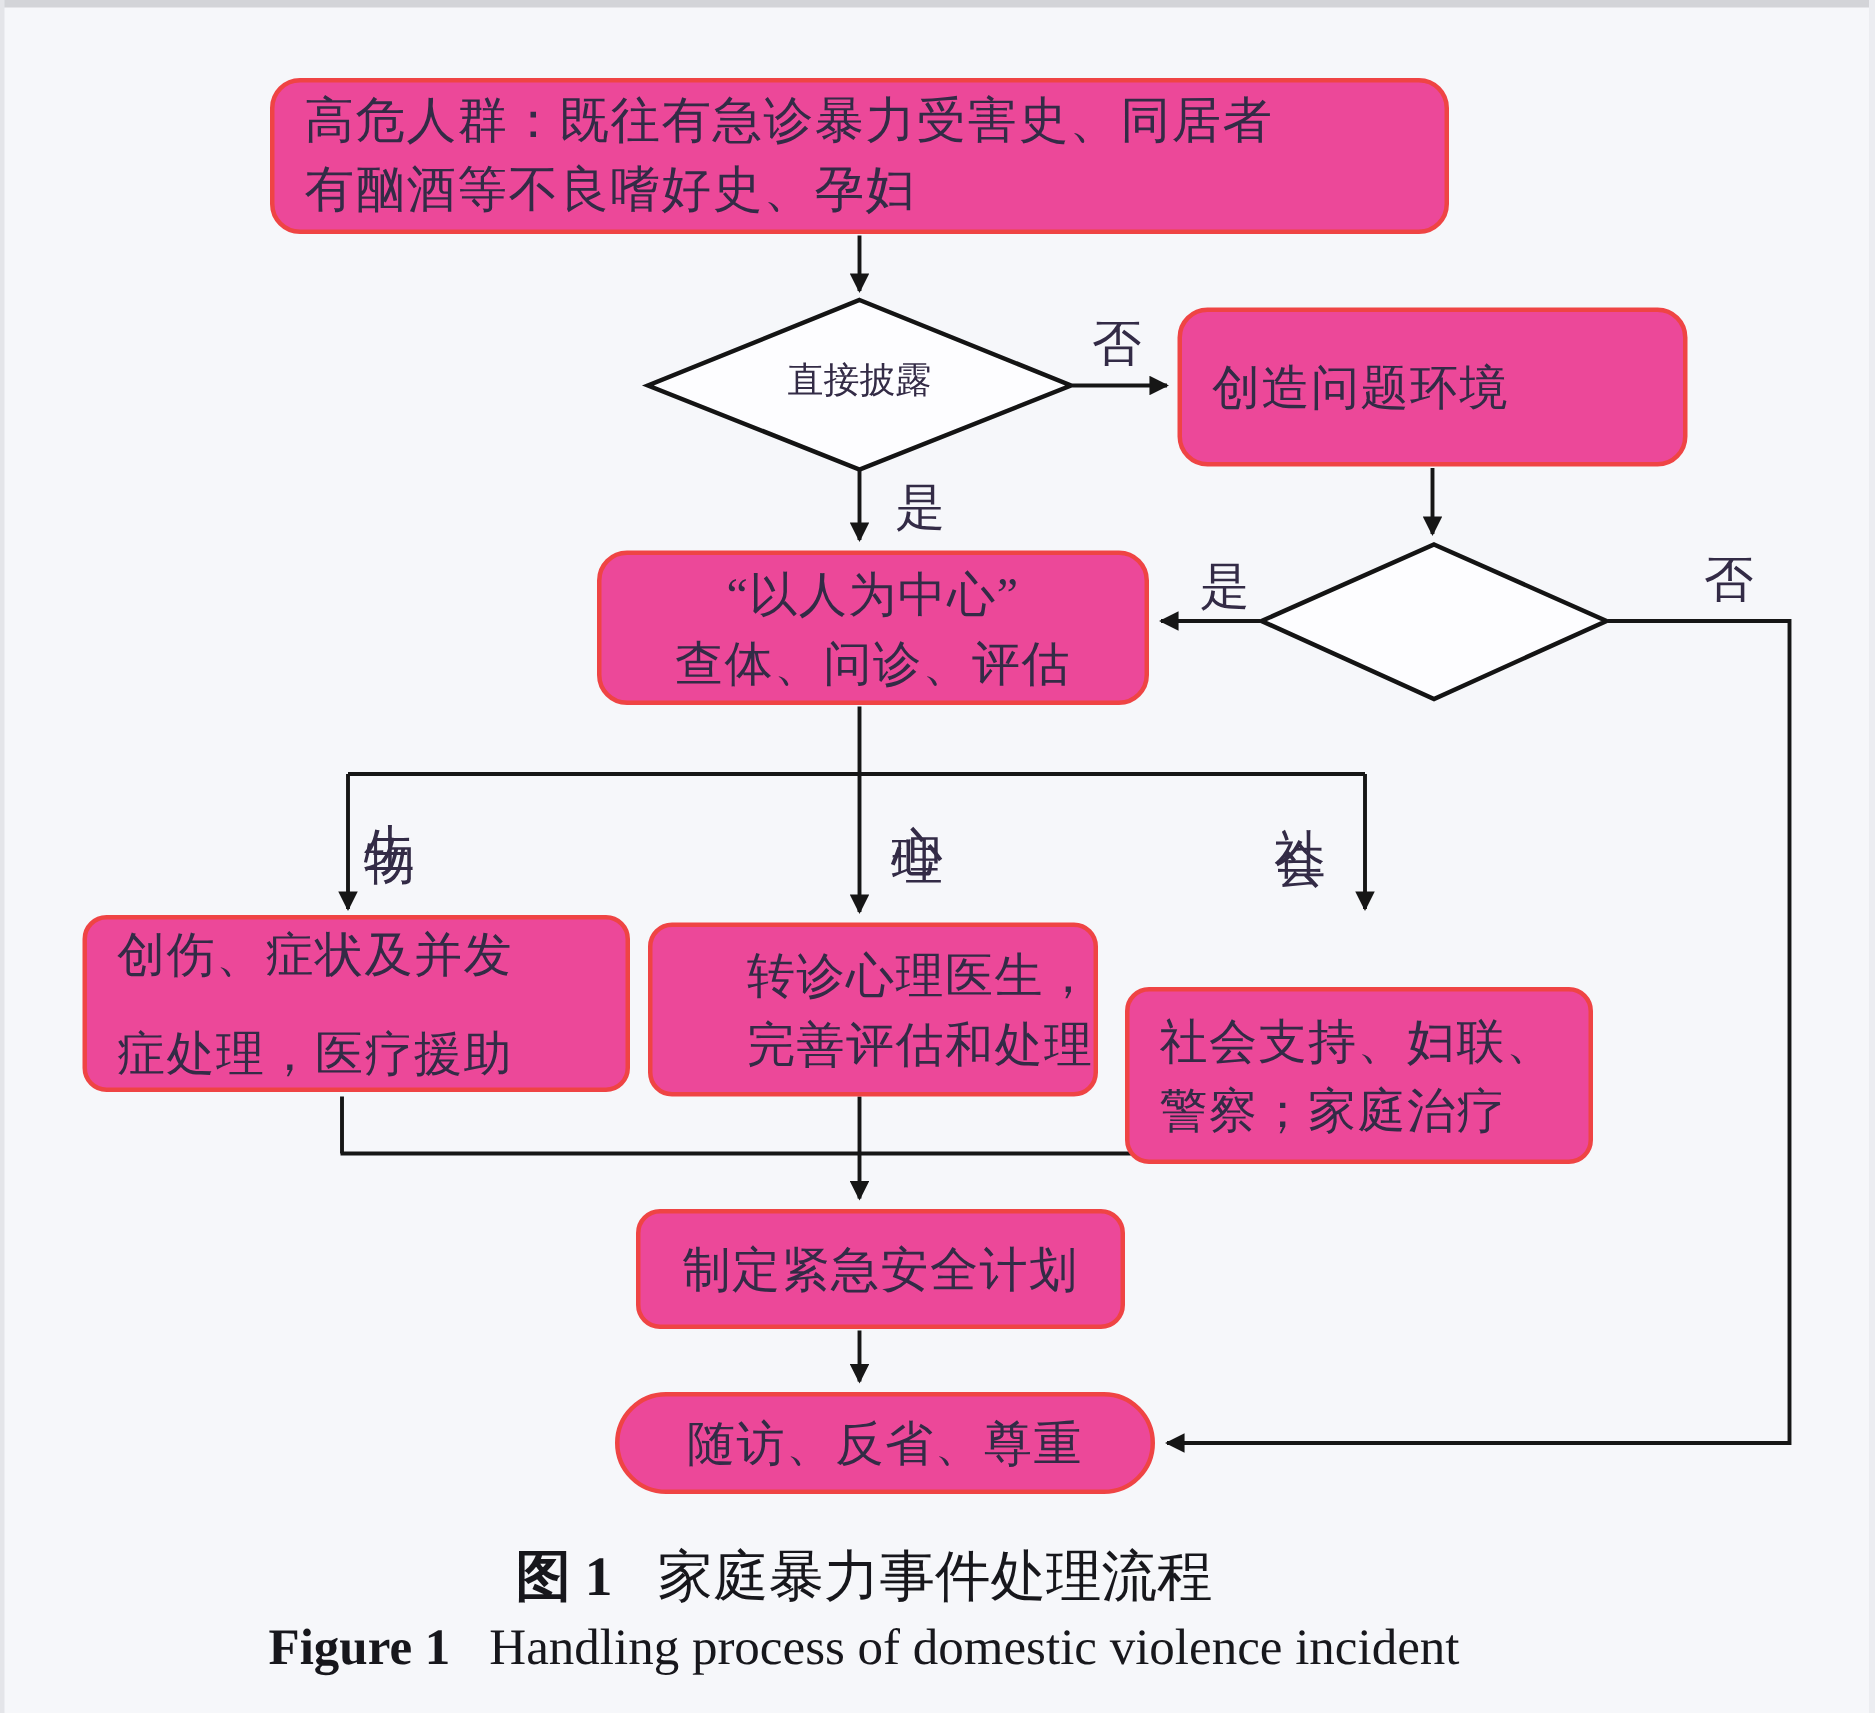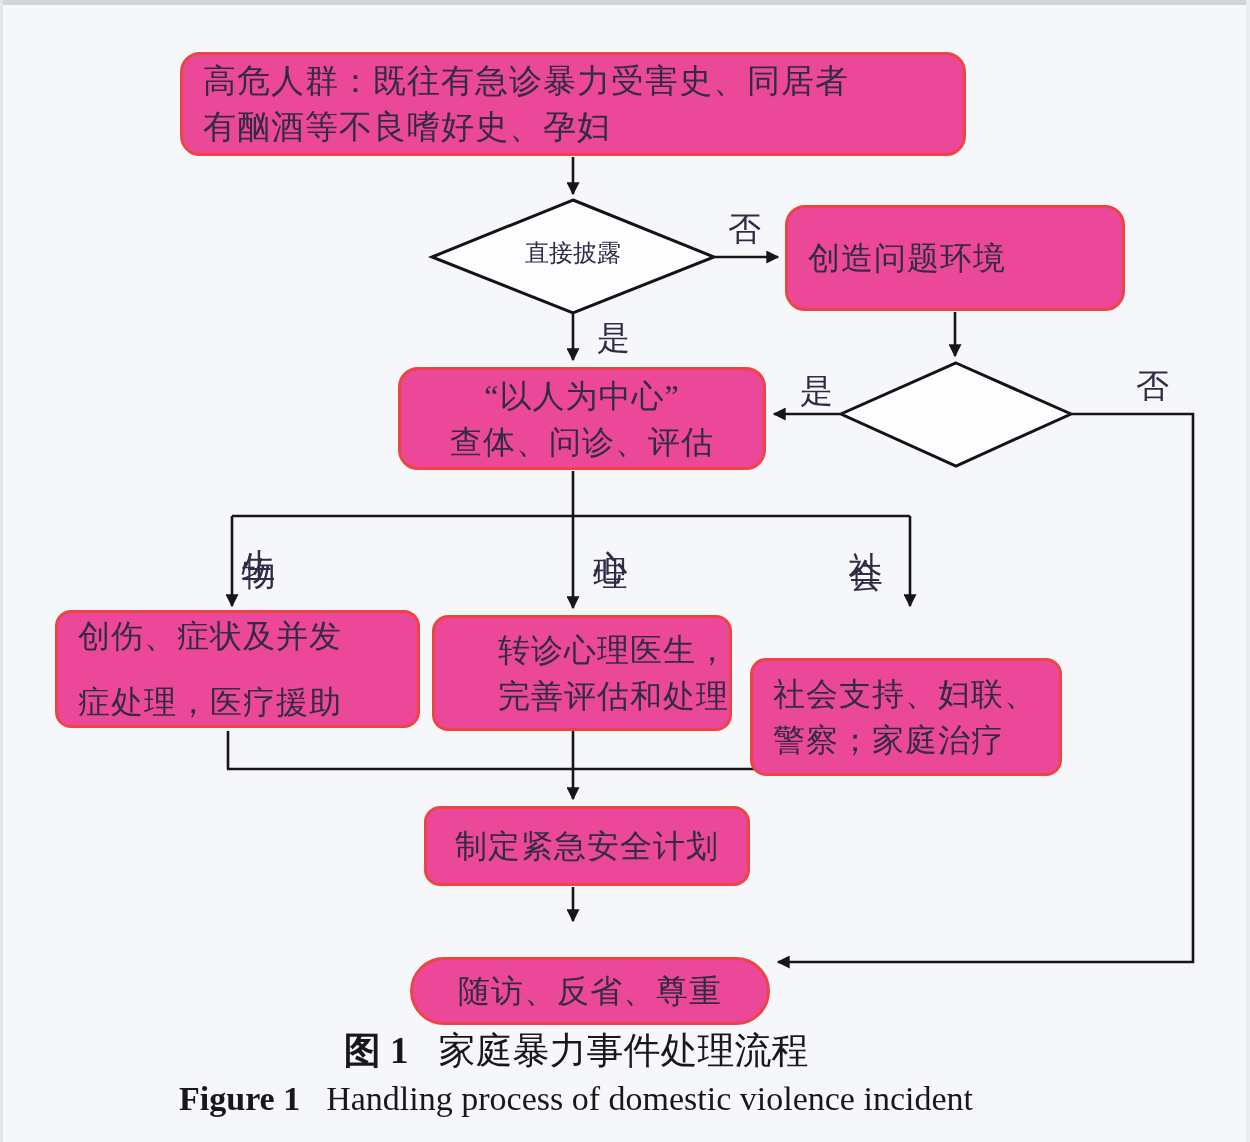--- a/index.html
+++ b/index.html
@@ -114,21 +114,21 @@
 
   <div class="node small-r pad-left" style="left:750px;top:613px;width:312px;height:118px;margin-top:45px;">
     <div class="tl">社会支持、妇联、</div>
     <div class="tl">警察；家庭治疗</div>
   </div>
 
   <div class="node small-r center-text" style="left:424px;top:806px;width:326px;height:80px;">
     <div class="tl">制定紧急安全计划</div>
   </div>
 
-  <div class="node stadium center-text" style="left:410px;top:957px;width:360px;height:68px;">
+  <div class="node stadium center-text" style="left:410px;top:928px;width:360px;height:68px;">
     <div class="tl">随访、反省、尊重</div>
   </div>
 
   <div class="dlabel" style="left:473px;top:237px;width:200px;">直接披露</div>
 
   <div class="elabel" style="left:728px;top:207px;">否</div>
   <div class="elabel" style="left:597px;top:316px;">是</div>
   <div class="elabel" style="left:800px;top:369px;">是</div>
   <div class="elabel" style="left:1136px;top:364px;">否</div>
 

